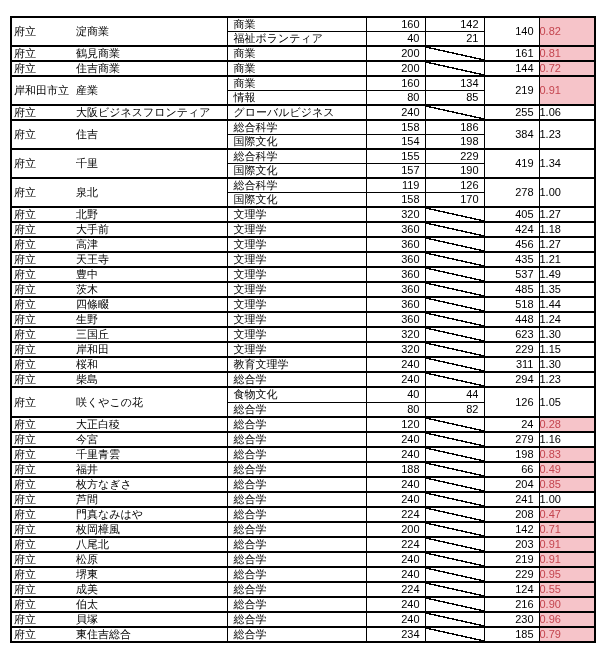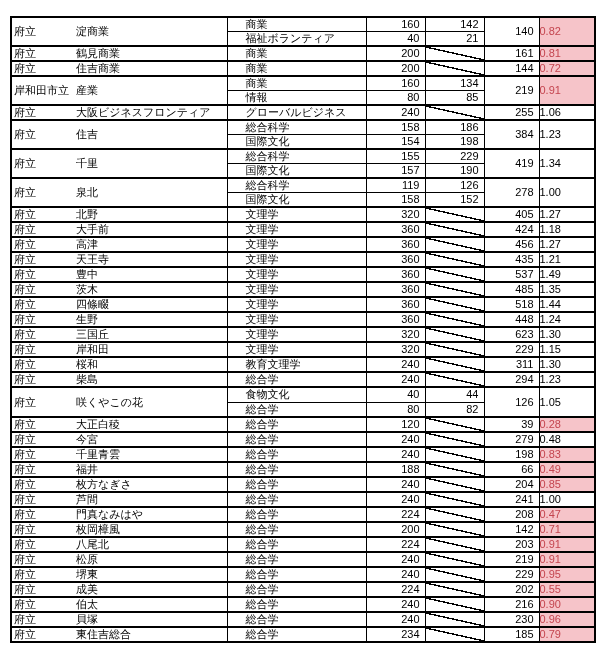--- a/index.html
+++ b/index.html
@@ -15,21 +15,21 @@
   }
   td{
     border:1px solid #000;
     padding:0;line-height:13px;height:12.5px;
     overflow:hidden;white-space:nowrap;vertical-align:middle;
   }
   tr{height:14.55px}
   tr.group-start td{border-top-width:2px}
   .school-cell{padding-left:2px}
   .type{display:inline-block;min-width:62px}
-  .dept-cell{padding-left:18px}
+  .dept-cell{padding-left:6px}
   .num-cell{text-align:right;padding-right:5px}
   .ratio-cell{}
   .ratio-cell.hl{background:var(--hl-bg,#f6c4c9);color:var(--hl-text,#c4454f)}
   .slash-cell{position:relative}
   .slash{
     position:absolute;left:0;top:0;right:0;bottom:0;
     background:linear-gradient(to top right,
       transparent calc(50% - 0.7px),
       #000 calc(50% - 0.7px),
       #000 calc(50% + 0.7px),
@@ -136,21 +136,21 @@
           <td class="school-cell" rowspan="2"><span class="type">府立</span><span class="sname">泉北</span></td>
           <td class="dept-cell">総合科学</td>
           <td class="num-cell">119</td>
           <td class="num-cell">126</td>
           <td class="num-cell" rowspan="2">278</td>
           <td class="ratio-cell" rowspan="2">1.00</td>
         </tr>
         <tr>
           <td class="dept-cell">国際文化</td>
           <td class="num-cell">158</td>
-          <td class="num-cell">152</td>
+          <td class="num-cell">170</td>
         </tr>
         <tr class="group-start">
           <td class="school-cell"><span class="type">府立</span><span class="sname">北野</span></td>
           <td class="dept-cell">文理学</td>
           <td class="num-cell">320</td>
           <td class="slash-cell">
             <div class="slash"></div>
           </td>
           <td class="num-cell">405</td>
           <td class="ratio-cell">1.27</td>
@@ -278,32 +278,32 @@
           <td class="num-cell">80</td>
           <td class="num-cell">82</td>
         </tr>
         <tr class="group-start">
           <td class="school-cell"><span class="type">府立</span><span class="sname">大正白稜</span></td>
           <td class="dept-cell">総合学</td>
           <td class="num-cell">120</td>
           <td class="slash-cell">
             <div class="slash"></div>
           </td>
-          <td class="num-cell">39</td>
+          <td class="num-cell">24</td>
           <td class="ratio-cell hl">0.28</td>
         </tr>
         <tr class="group-start">
           <td class="school-cell"><span class="type">府立</span><span class="sname">今宮</span></td>
           <td class="dept-cell">総合学</td>
           <td class="num-cell">240</td>
           <td class="slash-cell">
             <div class="slash"></div>
           </td>
           <td class="num-cell">279</td>
-          <td class="ratio-cell">0.48</td>
+          <td class="ratio-cell">1.16</td>
         </tr>
         <tr class="group-start">
           <td class="school-cell"><span class="type">府立</span><span class="sname">千里青雲</span></td>
           <td class="dept-cell">総合学</td>
           <td class="num-cell">240</td>
           <td class="slash-cell">
             <div class="slash"></div>
           </td>
           <td class="num-cell">198</td>
           <td class="ratio-cell hl">0.83</td>
@@ -388,21 +388,21 @@
           <td class="num-cell">229</td>
           <td class="ratio-cell hl">0.95</td>
         </tr>
         <tr class="group-start">
           <td class="school-cell"><span class="type">府立</span><span class="sname">成美</span></td>
           <td class="dept-cell">総合学</td>
           <td class="num-cell">224</td>
           <td class="slash-cell">
             <div class="slash"></div>
           </td>
-          <td class="num-cell">202</td>
+          <td class="num-cell">124</td>
           <td class="ratio-cell hl">0.55</td>
         </tr>
         <tr class="group-start">
           <td class="school-cell"><span class="type">府立</span><span class="sname">伯太</span></td>
           <td class="dept-cell">総合学</td>
           <td class="num-cell">240</td>
           <td class="slash-cell">
             <div class="slash"></div>
           </td>
           <td class="num-cell">216</td>

